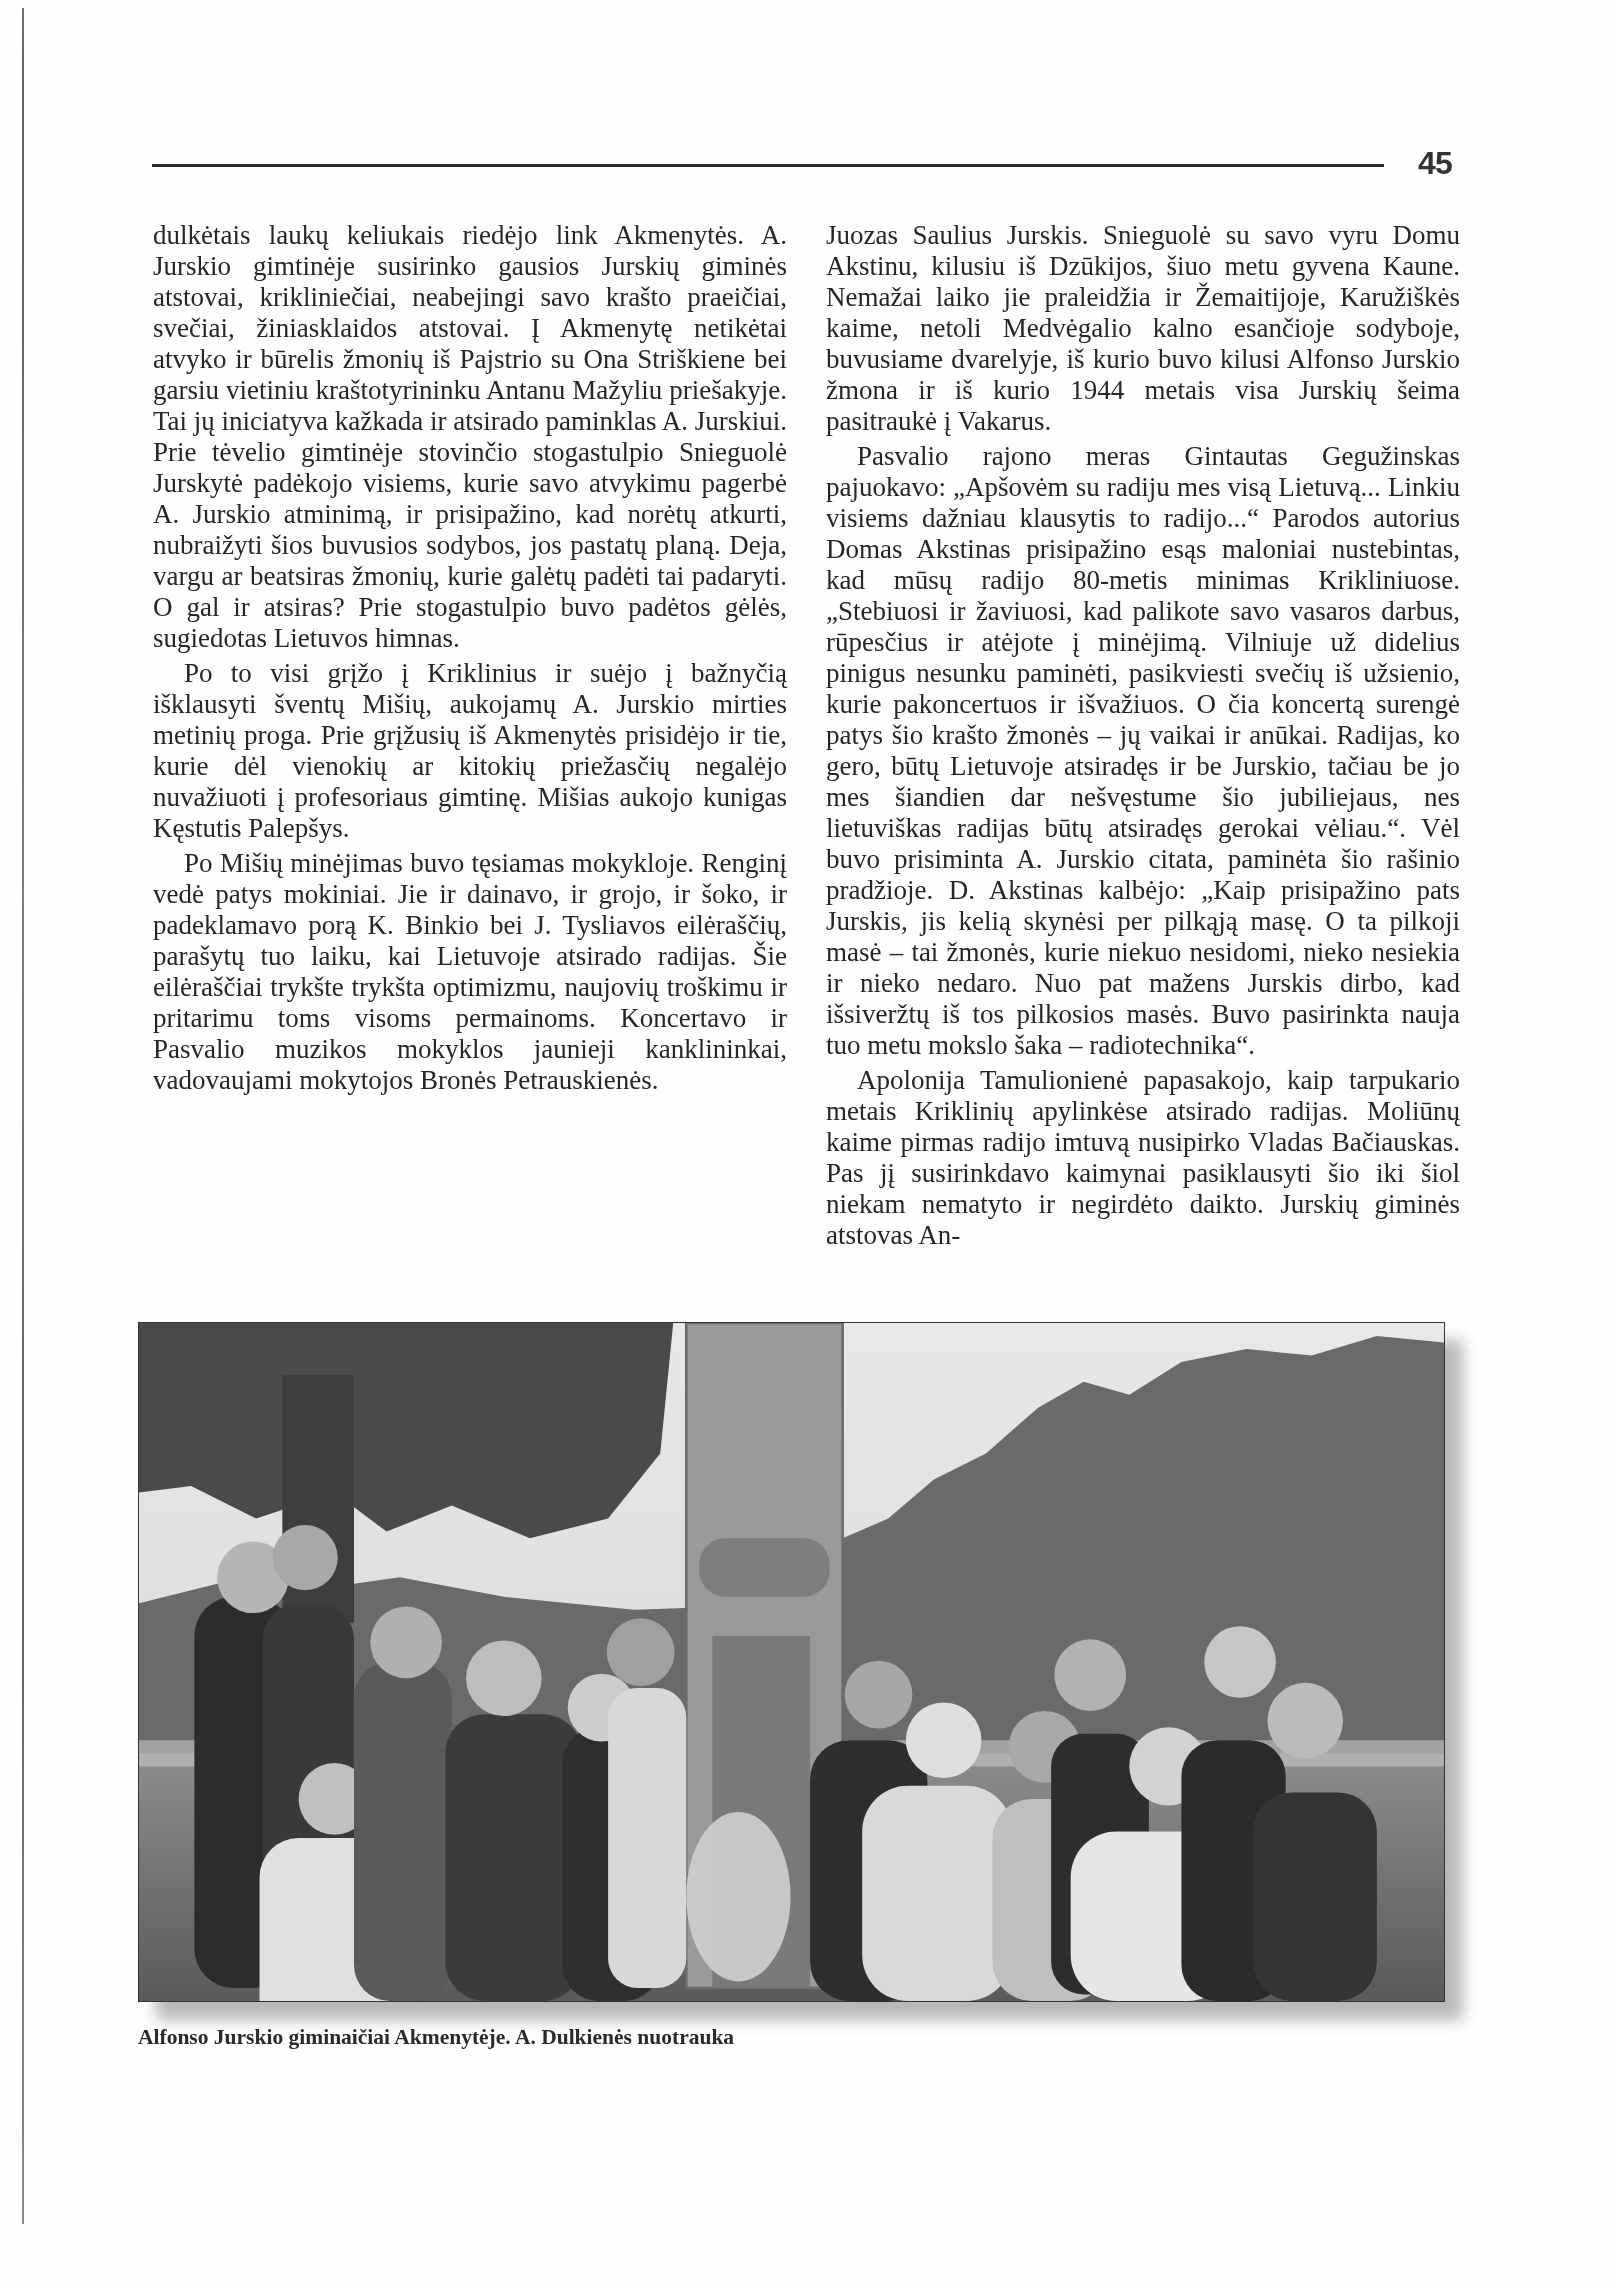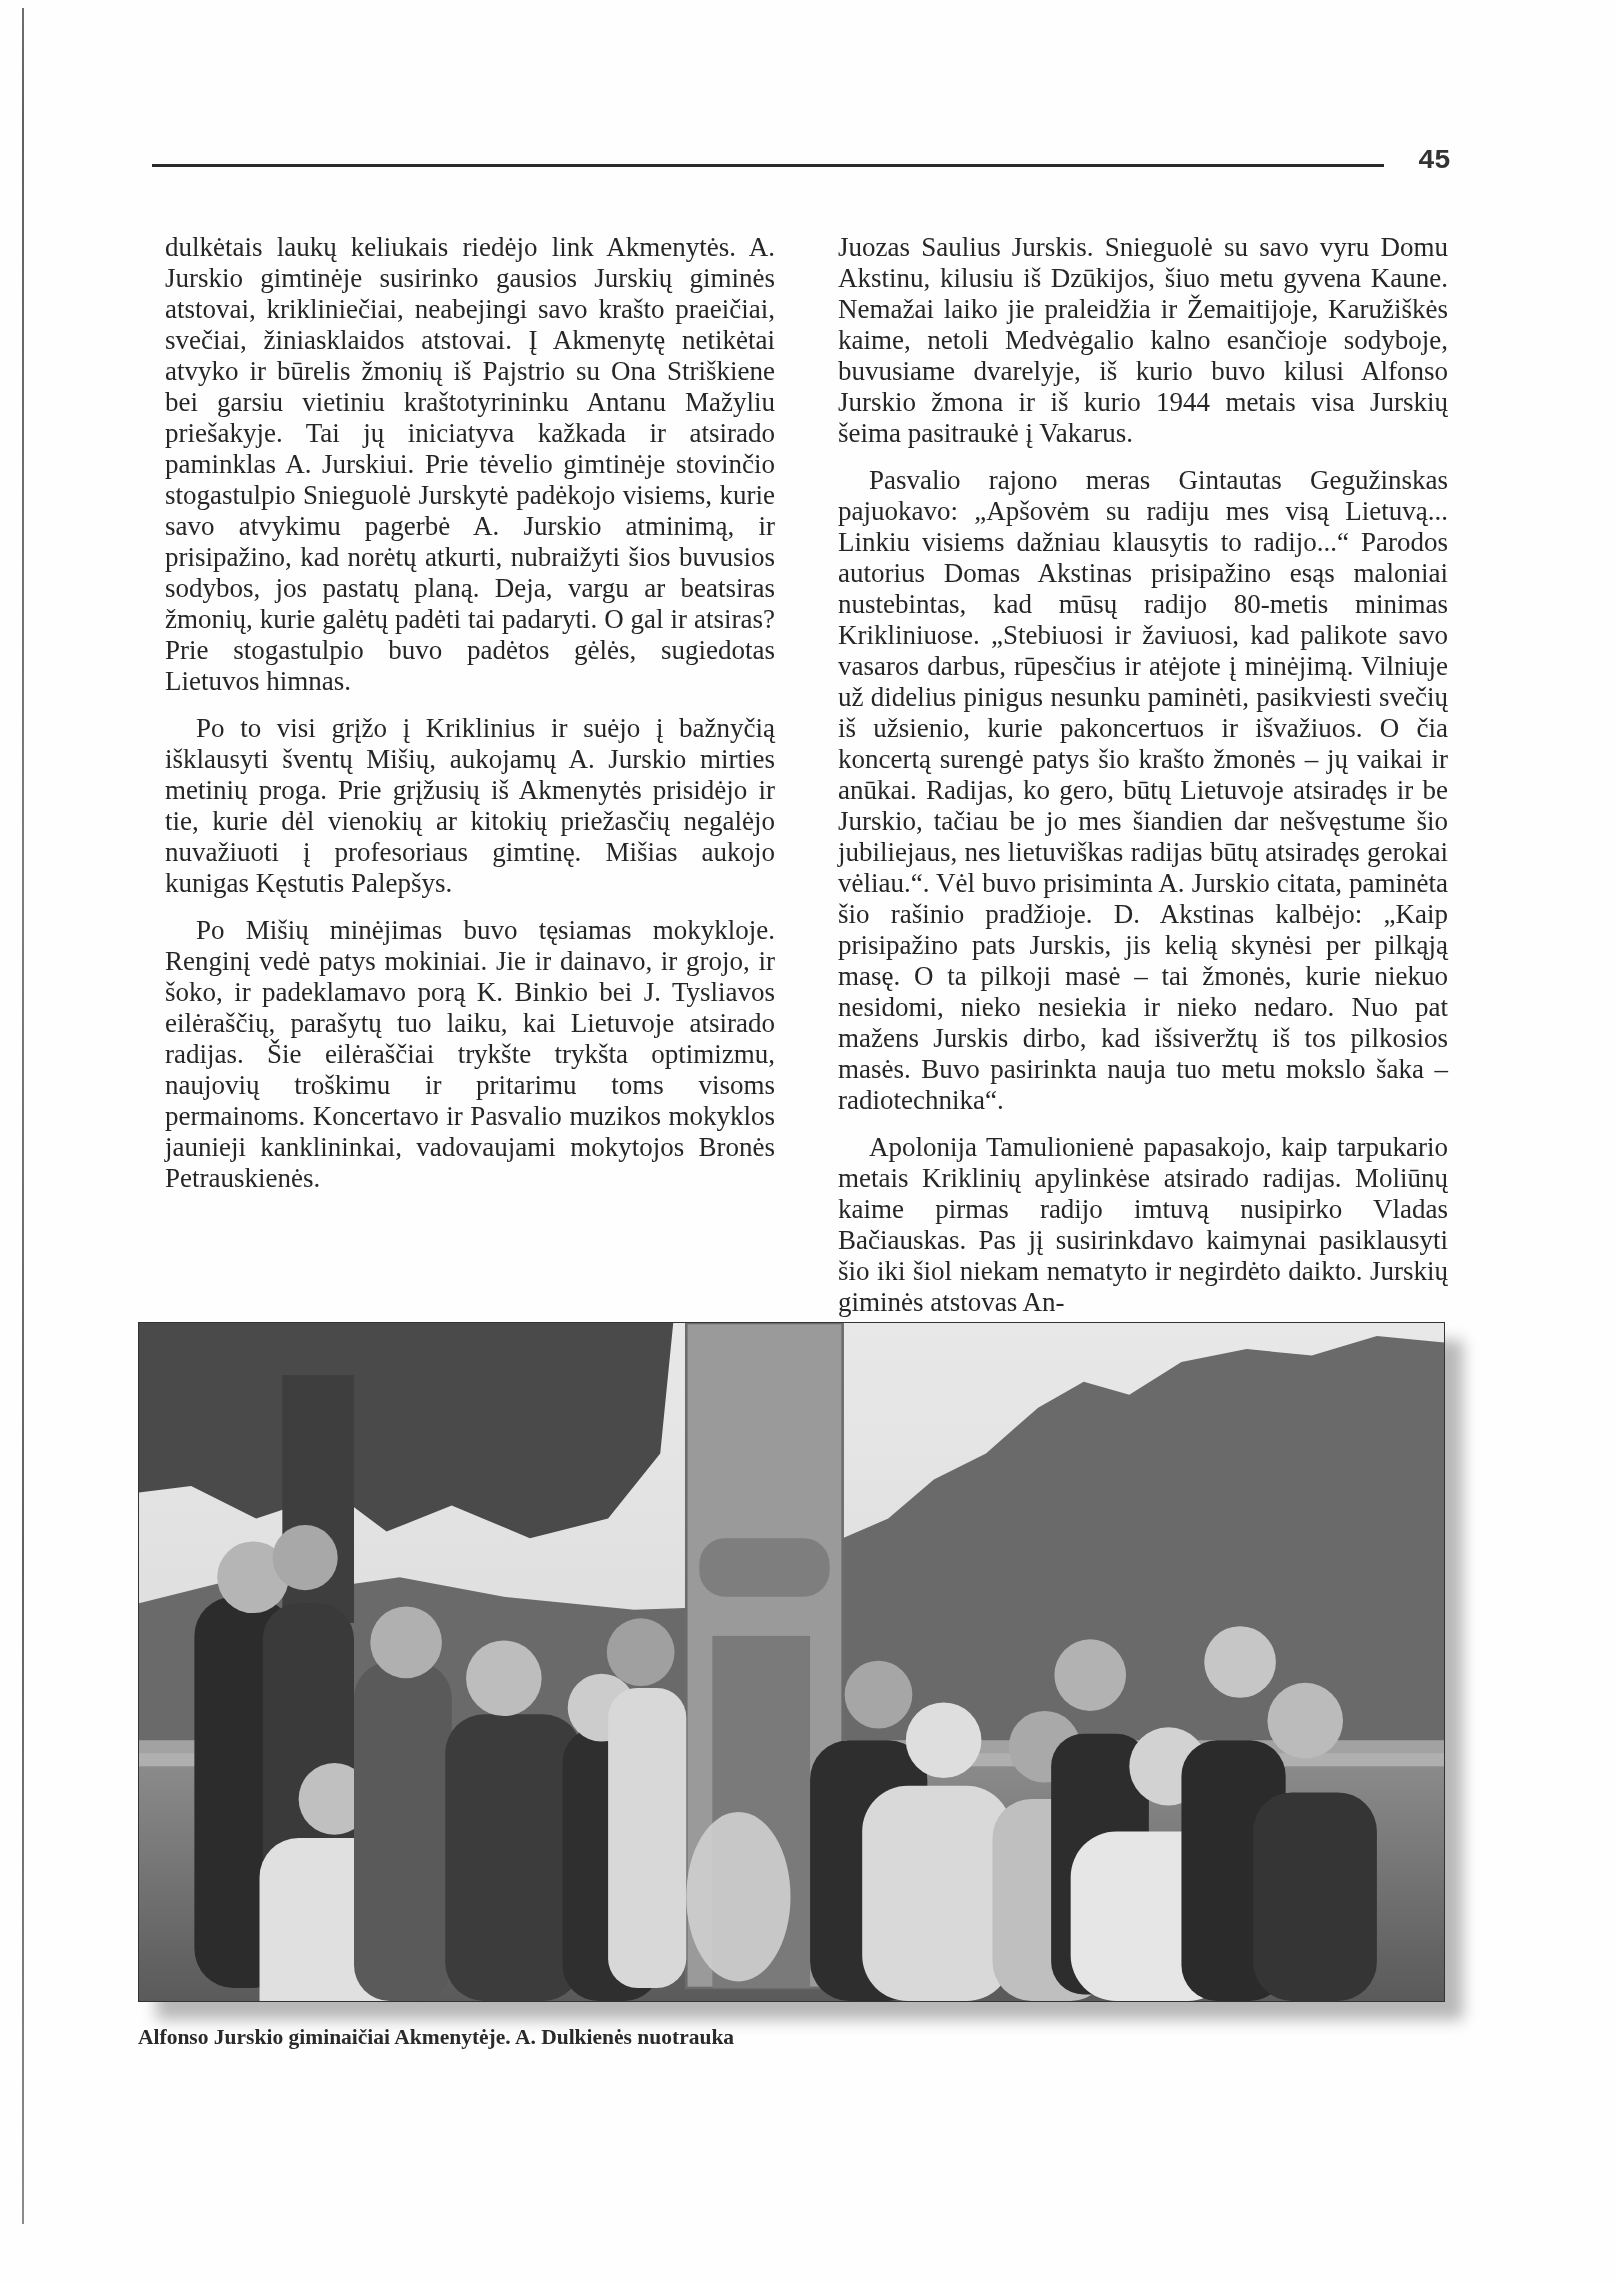--- a/index.html
+++ b/index.html
@@ -1,27 +1,27 @@
 <!DOCTYPE html>
 <html style="font-size:10.4px"><head>
 <meta charset="utf-8">
 <style>
   html, body { margin: 0; padding: 0; background: #ffffff; }
   body { width: 1616px; height: 2284px; position: relative; overflow: hidden; }
   .page { position: absolute; left: 0; top: 0; width: 1616px; height: 2284px; background: #fefefe; }
   .scan-edge { position: absolute; left: 22px; top: 7.8px; width: 2px; height: 2216px;
     background: linear-gradient(to bottom, #555 0%, #444 5%, #666 40%, #444 70%, #777 100%); opacity: .85; }
   .header-rule { position: absolute; left: 152px; top: 164px; width: 1232px; height: 2.6px; background: #2a2a2a; }
-  .page-number { position: absolute; left: 1418px; top: 145px; font-family: Liberation Mono, monospace;
-    font-size: 28px; font-weight: bold; color: #333; letter-spacing: -0.7px; }
+  .page-number { position: absolute; left: 1418px; top: 145px; font-family: Liberation Sans, sans-serif;
+    font-size: 32px; font-weight: bold; color: #333; letter-spacing: -0.7px; }
   .col { position: absolute; top: 216px; width: 642px; font-family: "Liberation Serif", serif;
     font-size: 27px; line-height: 31px; color: #262626; text-align: justify; hyphens: manual; }
   .col-left { left: 149px; }
   .col-right { left: 822px; }
-  .col p { margin: 16px; }
+  .col p { margin: 4px; }
   .col p.indent { text-indent: 31px; }
   .photo-wrap { position: absolute; left: 138px; top: 1322px; width: 1305px; height: 678px;
     box-shadow: 18px 18px 14.3px rgba(0,0,0,0.28); border: 1.3px solid #333; background: #8a8a8a; overflow: hidden; }
   .photo-wrap svg { display: block; width: 100%; height: 100%; }
   .caption { position: absolute; left: 138px; top: 2025px; font-family: "Liberation Serif", serif;
     font-size: 21.5px; font-weight: bold; color: #2a2a2a; }
   .caption .credit { }
 </style>
 </head>
 <body>

